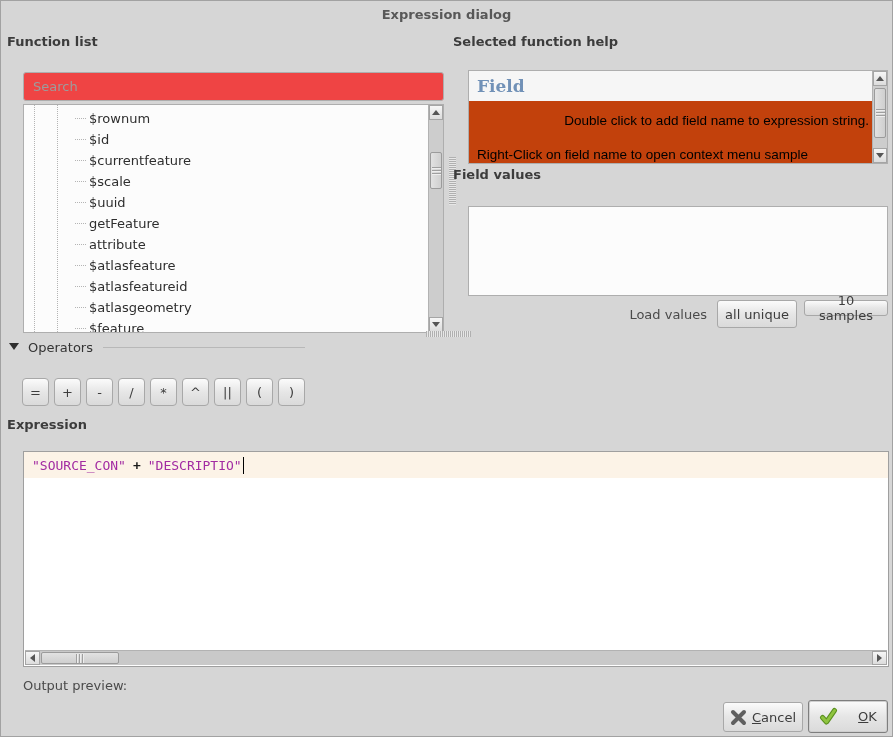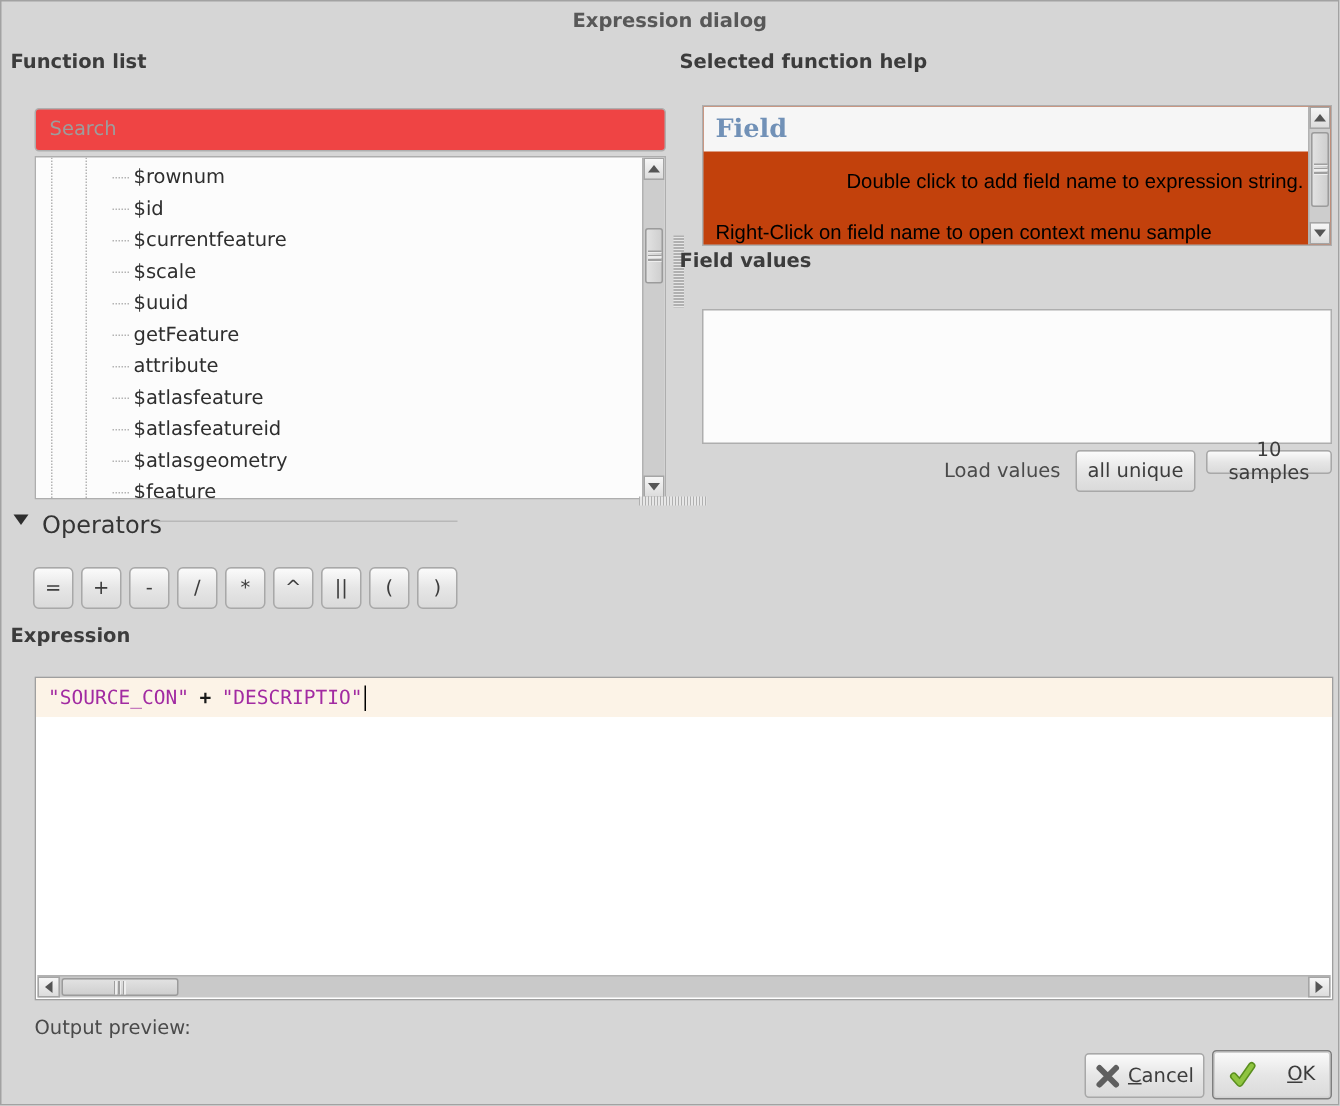--- a/index.html
+++ b/index.html
@@ -70,21 +70,21 @@
   .load-lbl{position:absolute;top:306px;right:185px;font-size:13px;color:#4a4a4a;}
   .btn{position:absolute;border:1px solid #a8a8a8;border-radius:3px;color:#3d3d3d;
     background:linear-gradient(#fbfbfb,#e6e6e6 50%,#dadada);font-family:"DejaVu Sans",sans-serif;
     font-size:13px;display:flex;align-items:center;justify-content:center;cursor:default;}
   .btn-unique{left:716px;top:299px;width:80px;height:28px;}
   .btn-samples{left:803px;top:299px;width:84px;height:16px;}
 
   
   .collapse-tri{position:absolute;left:8px;top:342px;width:0;height:0;
     border-left:5px solid transparent;border-right:5px solid transparent;border-top:7px solid #2e2e2e;}
-  .op-lbl{position:absolute;left:27px;top:339px;font-size:16px;color:#343434;}
+  .op-lbl{position:absolute;left:27px;top:339px;font-size:13px;color:#343434;}
   .op-line{position:absolute;left:102px;top:346px;width:202px;height:1px;background:#b8b8b8;}
   .opbtns{position:absolute;left:21px;top:377px;display:flex;gap:5px;}
   .opbtn{width:27px;height:28px;border:1px solid #a8a8a8;border-radius:4px;color:#3d3d3d;
     background:linear-gradient(#fbfbfb,#e6e6e6 50%,#dadada);font-family:"DejaVu Sans",sans-serif;
     font-size:13px;display:flex;align-items:center;justify-content:center;}
 
   
   .editor{position:absolute;left:22px;top:450px;width:866px;height:216px;
     background:#fff;border:1px solid #9f9f9f;}
   .cur-line{position:absolute;top:0;left:0;right:0;height:26px;background:#fcf3e7;

